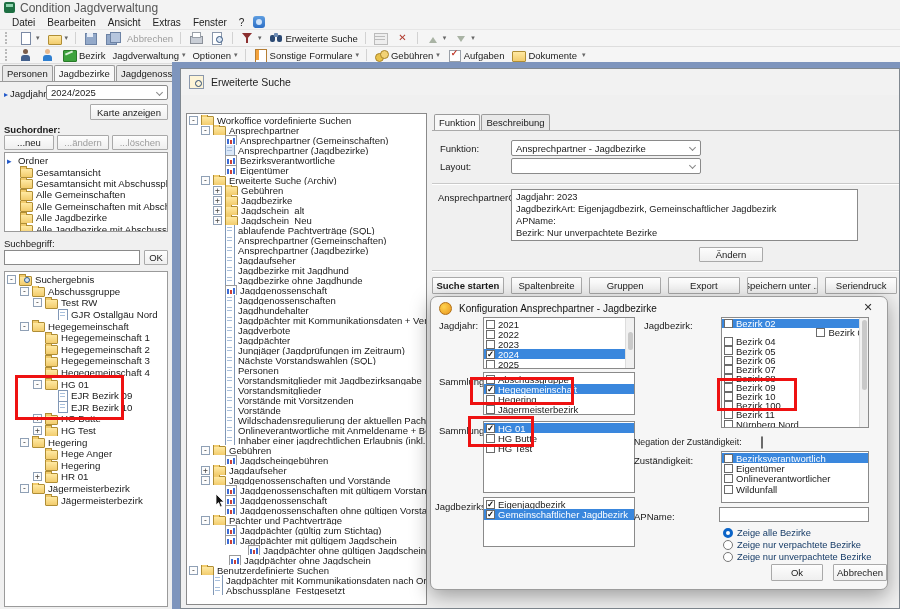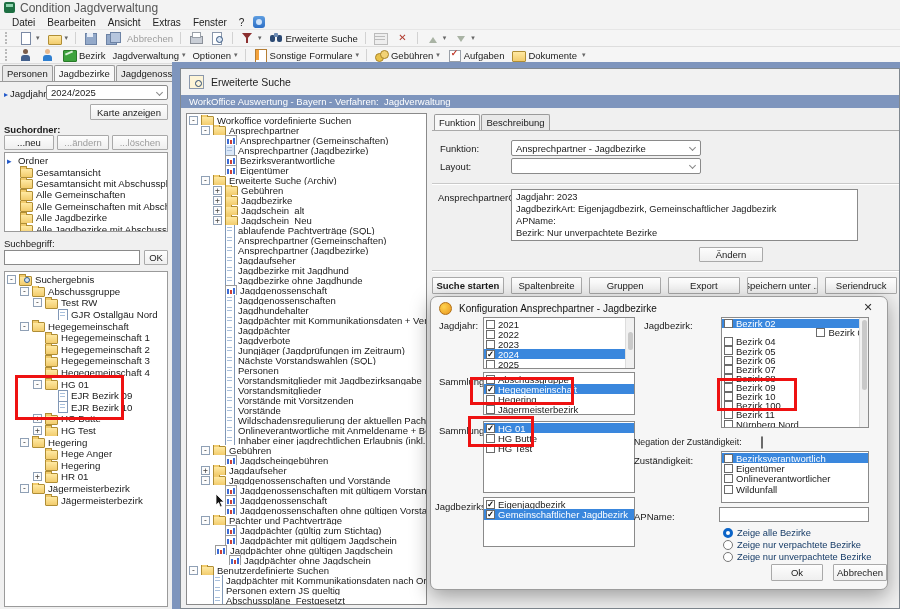--- a/index.html
+++ b/index.html
@@ -396,21 +396,20 @@
         <span class="tlb">Jägermeisterbezirk</span>
       </div>
     </div>
 </div>
 
 <div id="search-window" class="abs">
   <div id="sw-header">
     <span class="swico"></span>
     <span class="t">Erweiterte Suche</span>
   </div>
-  <div id="infobar">WorkOffice Auswertung - Bayern - Verfahren:  Jagdverwaltung</div>
   <div id="main-tree">
       <div class="trow" style="height: 10px; padding-left: 2px;">
         <span class="exp">-</span>
         <span class="ic ic-folder"></span>
         <span class="tlb">Workoffice vordefinierte Suchen</span>
       </div>
       <div class="trow" style="height: 10px; padding-left: 14px;">
         <span class="exp">-</span>
         <span class="ic ic-folder"></span>
         <span class="tlb">Ansprechpartner</span>
@@ -506,26 +505,26 @@
         <span class="tlb">Jagdhundehalter</span>
       </div>
       <div class="trow" style="height: 10px; padding-left: 26px;">
         <span class="exp-sp"></span>
         <span class="ic ic-doc"></span>
         <span class="tlb">Jagdpächter mit Kommunikationsdaten + Verpächter</span>
       </div>
       <div class="trow" style="height: 10px; padding-left: 26px;">
         <span class="exp-sp"></span>
         <span class="ic ic-doc"></span>
+        <span class="tlb">Jagdverbote</span>
+      </div>
+      <div class="trow" style="height: 10px; padding-left: 26px;">
+        <span class="exp-sp"></span>
+        <span class="ic ic-doc"></span>
         <span class="tlb">Jagdpächter</span>
-      </div>
-      <div class="trow" style="height: 10px; padding-left: 26px;">
-        <span class="exp-sp"></span>
-        <span class="ic ic-doc"></span>
-        <span class="tlb">Jagdverbote</span>
       </div>
       <div class="trow" style="height: 10px; padding-left: 26px;">
         <span class="exp-sp"></span>
         <span class="ic ic-doc"></span>
         <span class="tlb">Jungjäger (Jagdprüfungen im Zeitraum)</span>
       </div>
       <div class="trow" style="height: 10px; padding-left: 26px;">
         <span class="exp-sp"></span>
         <span class="ic ic-doc"></span>
         <span class="tlb">Nächste Vorstandswahlen (SQL)</span>
@@ -613,44 +612,39 @@
       <div class="trow" style="height: 10px; padding-left: 26px;">
         <span class="exp-sp"></span>
         <span class="ic ic-chart"></span>
         <span class="tlb">Jagdpächter (gültig zum Stichtag)</span>
       </div>
       <div class="trow" style="height: 10px; padding-left: 26px;">
         <span class="exp-sp"></span>
         <span class="ic ic-chart"></span>
         <span class="tlb">Jagdpächter mit gültigem Jagdschein</span>
       </div>
-      <div class="trow" style="height: 10px; padding-left: 16px;">
+      <div class="trow" style="height: 10px; padding-left: 8px; justify-content: flex-end;">
         <span class="exp-sp"></span>
         <span class="ic ic-chart"></span>
         <span class="tlb">Jagdpächter ohne gültigen Jagdschein</span>
       </div>
       <div class="trow" style="height: 10px; padding-left: 30px;">
         <span class="exp-sp"></span>
         <span class="ic ic-chart"></span>
         <span class="tlb">Jagdpächter ohne Jagdschein</span>
       </div>
       <div class="trow" style="height: 10px; padding-left: 2px;">
         <span class="exp">-</span>
         <span class="ic ic-folder"></span>
         <span class="tlb">Benutzerdefinierte Suchen</span>
       </div>
       <div class="trow" style="height: 10px; padding-left: 14px;">
         <span class="exp-sp"></span>
         <span class="ic ic-doc"></span>
         <span class="tlb">Jagdpächter mit Kommunikationsdaten nach Ort</span>
-      </div>
-      <div class="trow" style="height: 10px; padding-left: 14px;">
-        <span class="exp-sp"></span>
-        <span class="ic ic-doc"></span>
-        <span class="tlb">Personen extern JS gueltig</span>
       </div>
       <div class="trow" style="height: 10px; padding-left: 14px;">
         <span class="exp-sp"></span>
         <span class="ic ic-doc"></span>
         <span class="tlb">Abschusspläne_Festgesetzt</span>
       </div>
     </div>
   <div id="right-tabs">
     <span class="tab active">Funktion</span>
     <span class="tab">Beschreibung</span>

